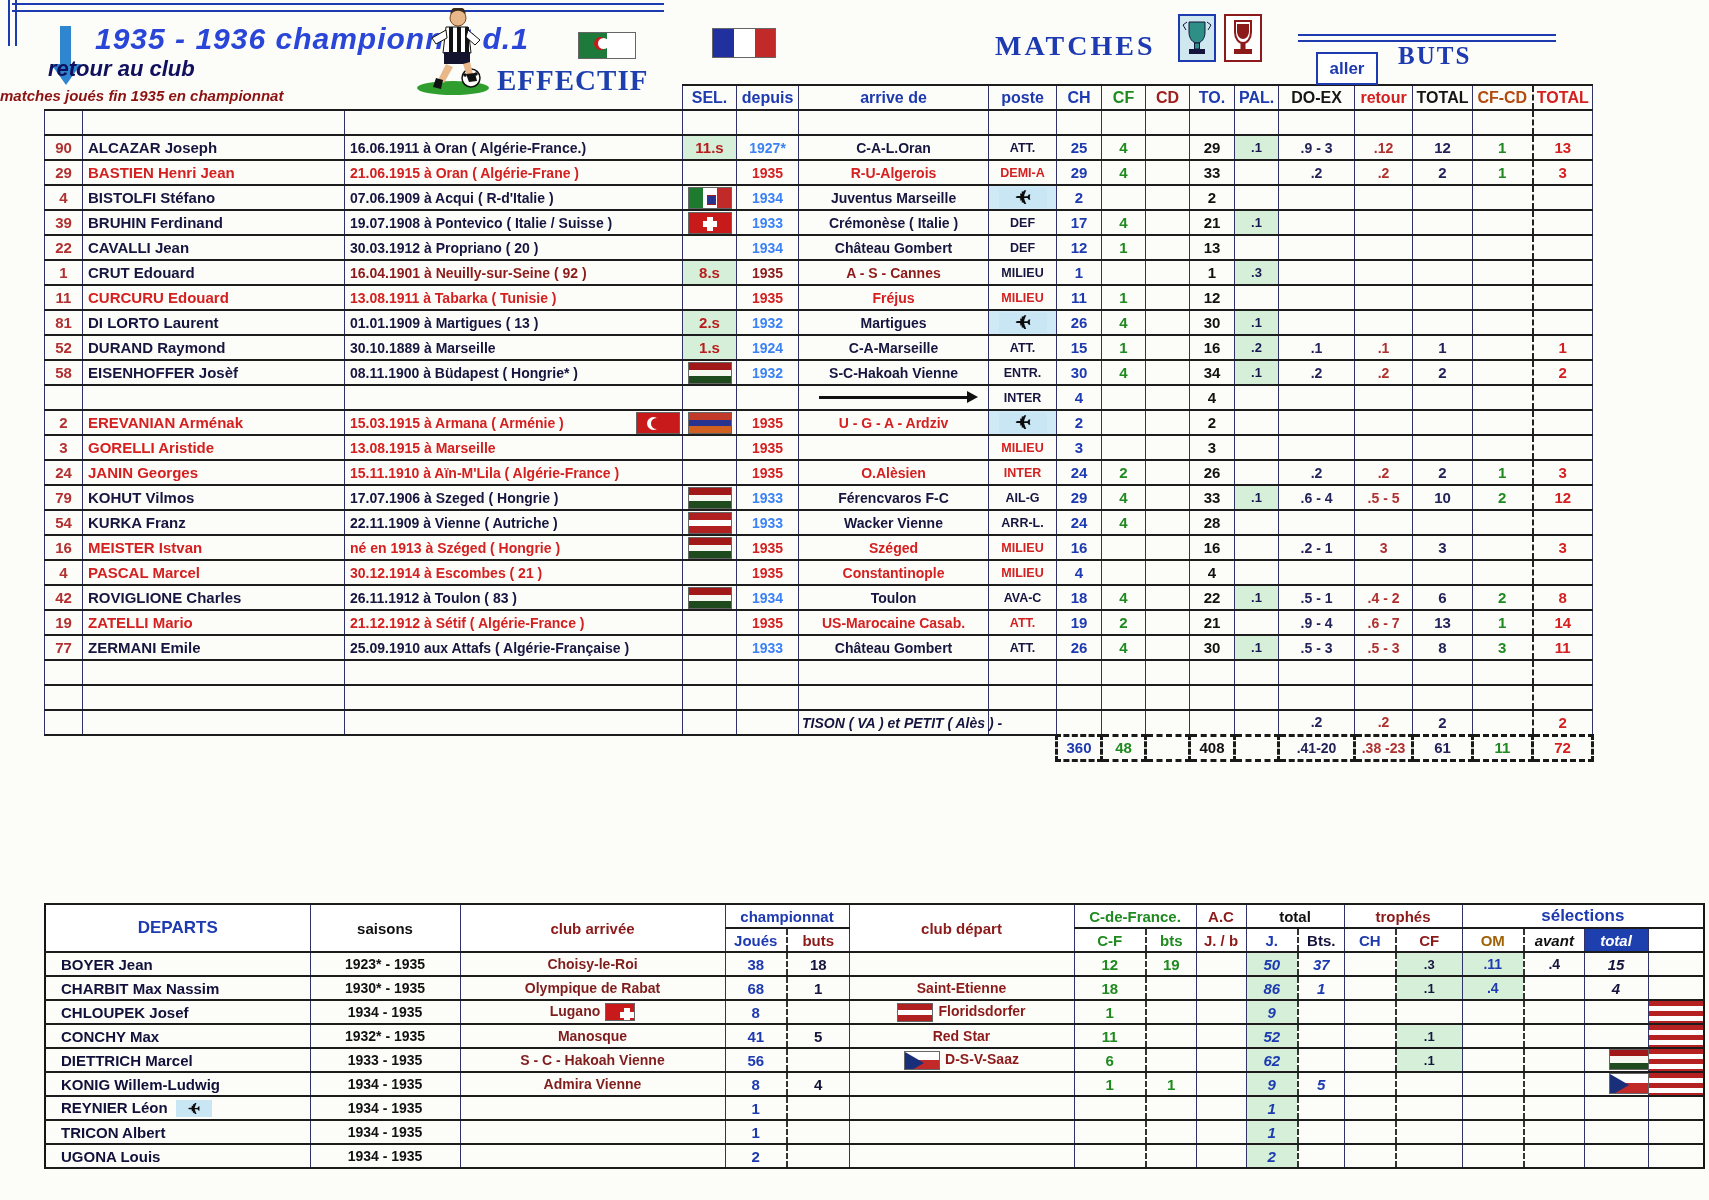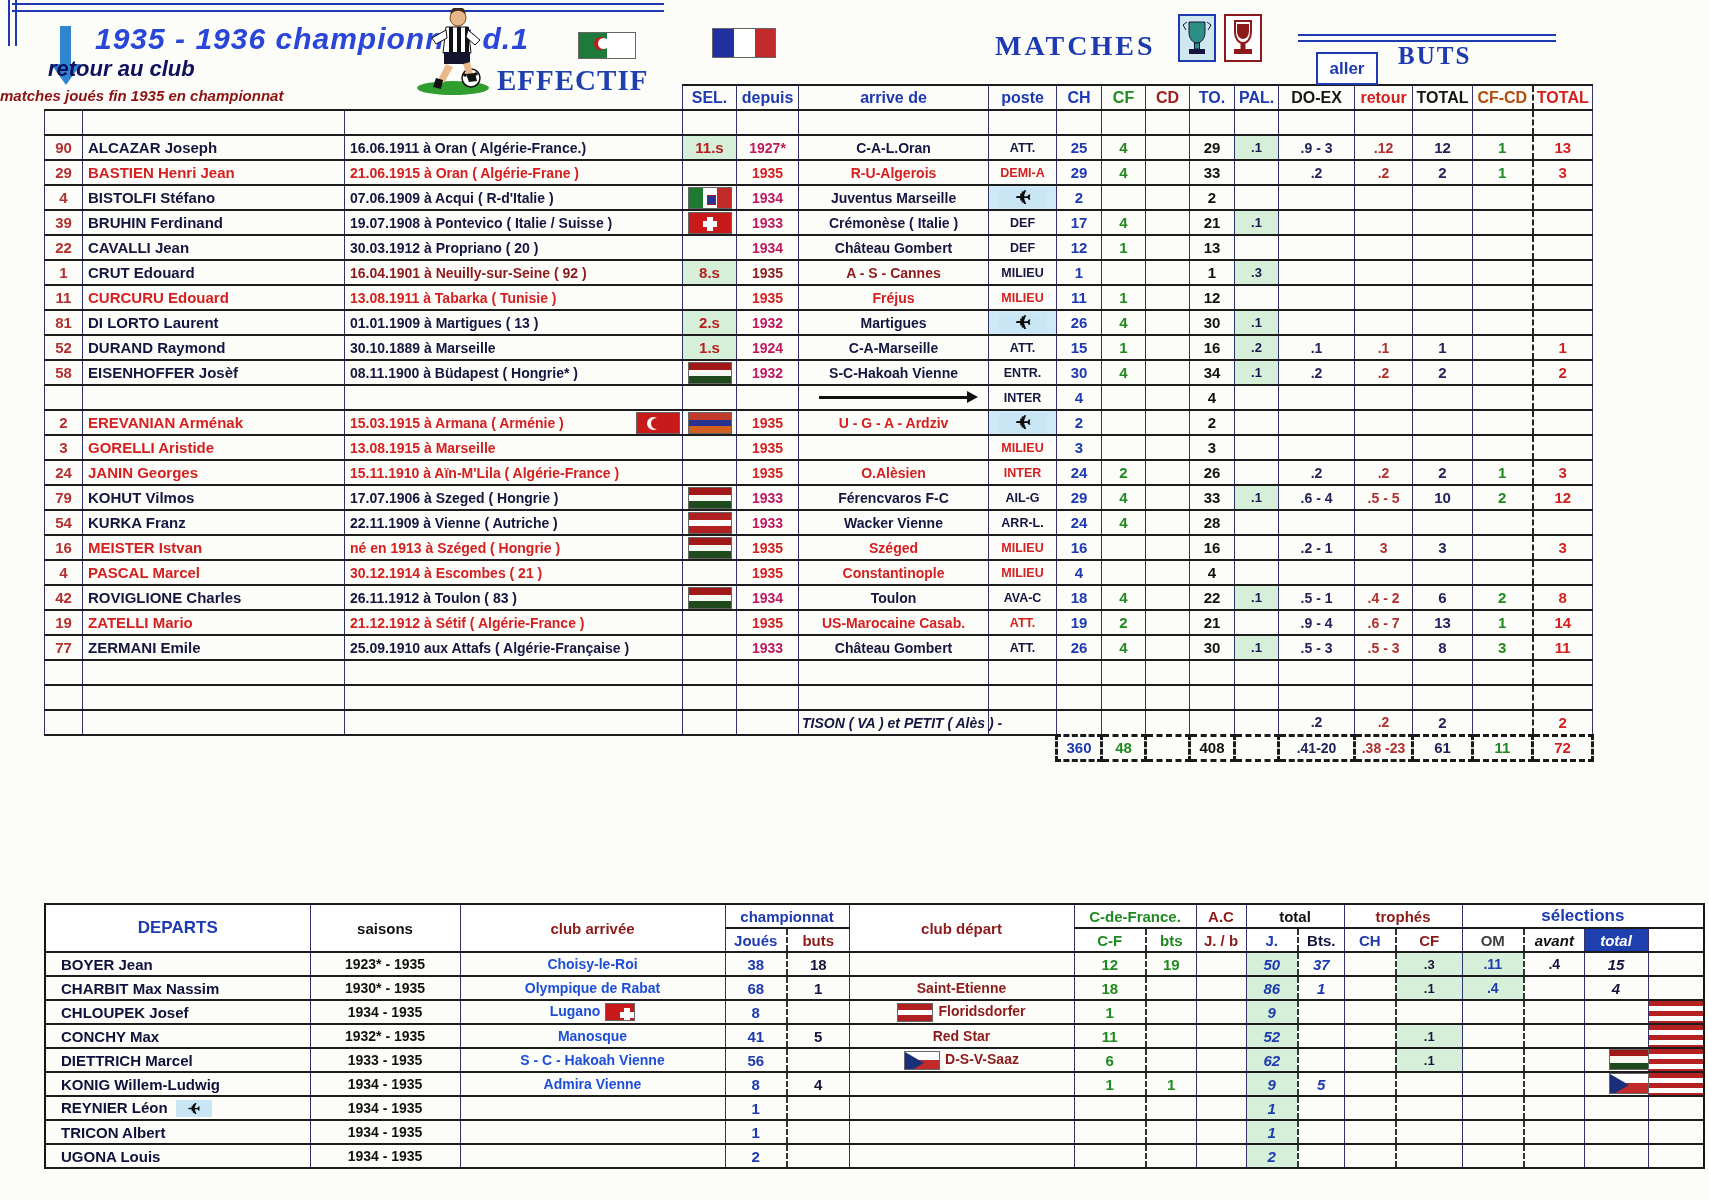--- a/index.html
+++ b/index.html
@@ -63,21 +63,21 @@
 
   
   #squad{left:8px;top:84px;width:1548px;}
   #squad thead td{font-size:16px;color:#1d3ab0;}
   .h-cf{color:#1f8a1f !important;} .h-cd{color:#a02020 !important;} .h-doex{color:#151515 !important;}
   .h-retour{color:#d42020 !important;} .h-total{color:#151515 !important;} .h-cfcd{color:#b34a10 !important;} .h-total2{color:#d42020 !important;}
   .c-num{color:#b13030;}
   .c-name{text-align:left;padding-left:5px;color:#15153f;overflow:hidden;}
   .c-birth{text-align:left;padding-left:5px;color:#15153f;font-size:14px;}
   .c-sel{color:#b91c1c;}
-  .c-depuis{color:#be185d;font-size:14px;}
+  .c-depuis{color:#3b82f6;font-size:14px;}
   .c-arrive{color:#15153f;font-size:14px;}
   .c-poste{color:#15153f;font-size:12.5px;}
   .c-ch{color:#1d3ab0;}
   .c-cf{color:#1f8a1f;}
   .c-to{color:#111;}
   .c-pal{color:#15154f;font-size:13px;}
   .c-doex{color:#23235a;font-size:14px;}
   .c-retour{color:#b03030;font-size:14px;}
   .c-total{color:#23235a;}
   .c-cfcd{color:#1f8a1f;}
@@ -99,26 +99,26 @@
   .h-arrivee{color:#8c1a1a;}
   .h-champ{color:#1d3ab0;}
   .h-depart{color:#8c1a1a;}
   .h-cdf{color:#1f8a1f;}
   .h-ac{color:#8c1a1a;}
   .h-tot{color:#111;}
   .h-troph{color:#8c1a1a;}
   .h-sel2{color:#1d3ab0;font-size:17px !important;}
   .s-joues{color:#1d3ab0;} .s-buts{color:#8c1a1a;} .s-cf{color:#1f8a1f;} .s-bts{color:#1f8a1f;}
   .s-jb{color:#8c1a1a;font-size:13px;} .s-j{color:#1d3ab0;} .s-btst{color:#14143c;font-size:13px;}
-  .s-ch{color:#1d3ab0;} .s-cft{color:#8c1a1a;} .s-om{color:#404040;}
+  .s-ch{color:#1d3ab0;} .s-cft{color:#8c1a1a;} .s-om{color:#a16207;}
   .s-avant{color:#111;font-style:italic;}
   .s-total{background:#1e3fae;color:#fff;font-style:italic;}
   .c2-name{text-align:left;padding-left:15px;color:#10103a;}
   .c2-saisons{color:#111;font-size:14px;}
-  .c2-arrivee{color:#1d4ed8;font-size:14px;}
+  .c2-arrivee{color:#7f1d1d;font-size:14px;}
   .c2-joues{color:#1d3ab0;}
   .c2-buts{color:#14143c;}
   .c2-depart{color:#8c1a1a;font-size:14px;}
   .c2-cf{color:#1f8a1f;}
   .c2-bts{color:#1f8a1f;}
   .c2-j{color:#1d3ab0;font-style:italic;}
   .c2-btst{color:#1d3ab0;font-style:italic;}
   .c2-cft{color:#14143c;font-size:13px;}
   .c2-om{color:#1d3ab0;font-size:14px;}
   .c2-avant{color:#14143c;font-size:14px;}

